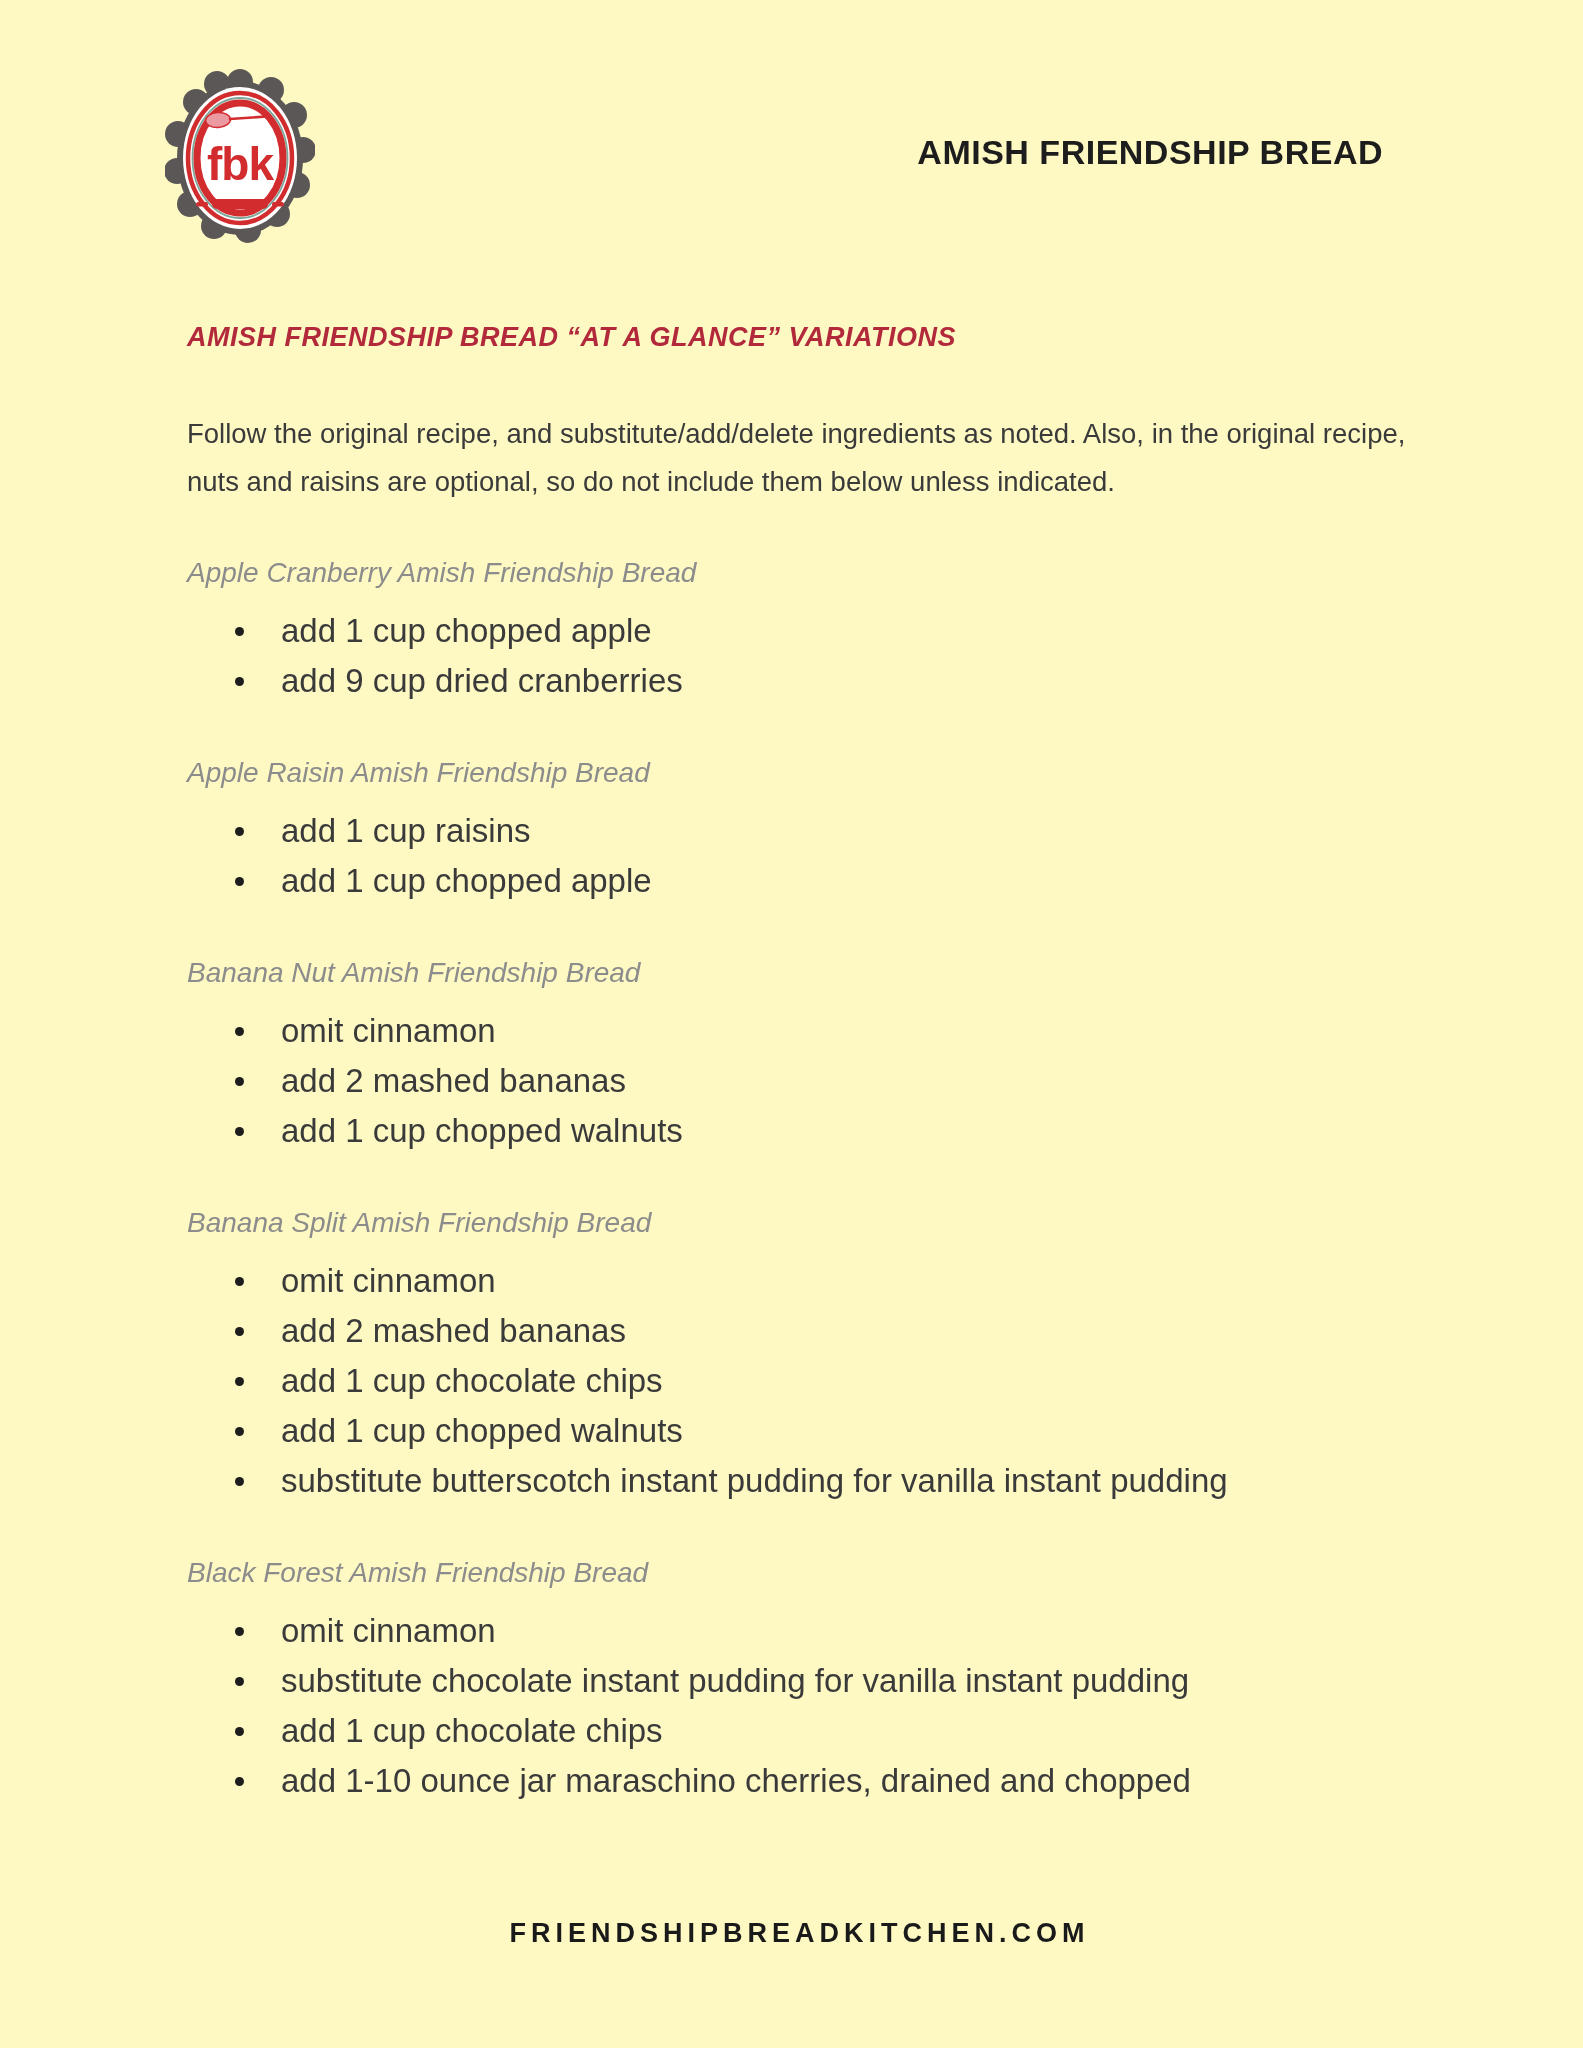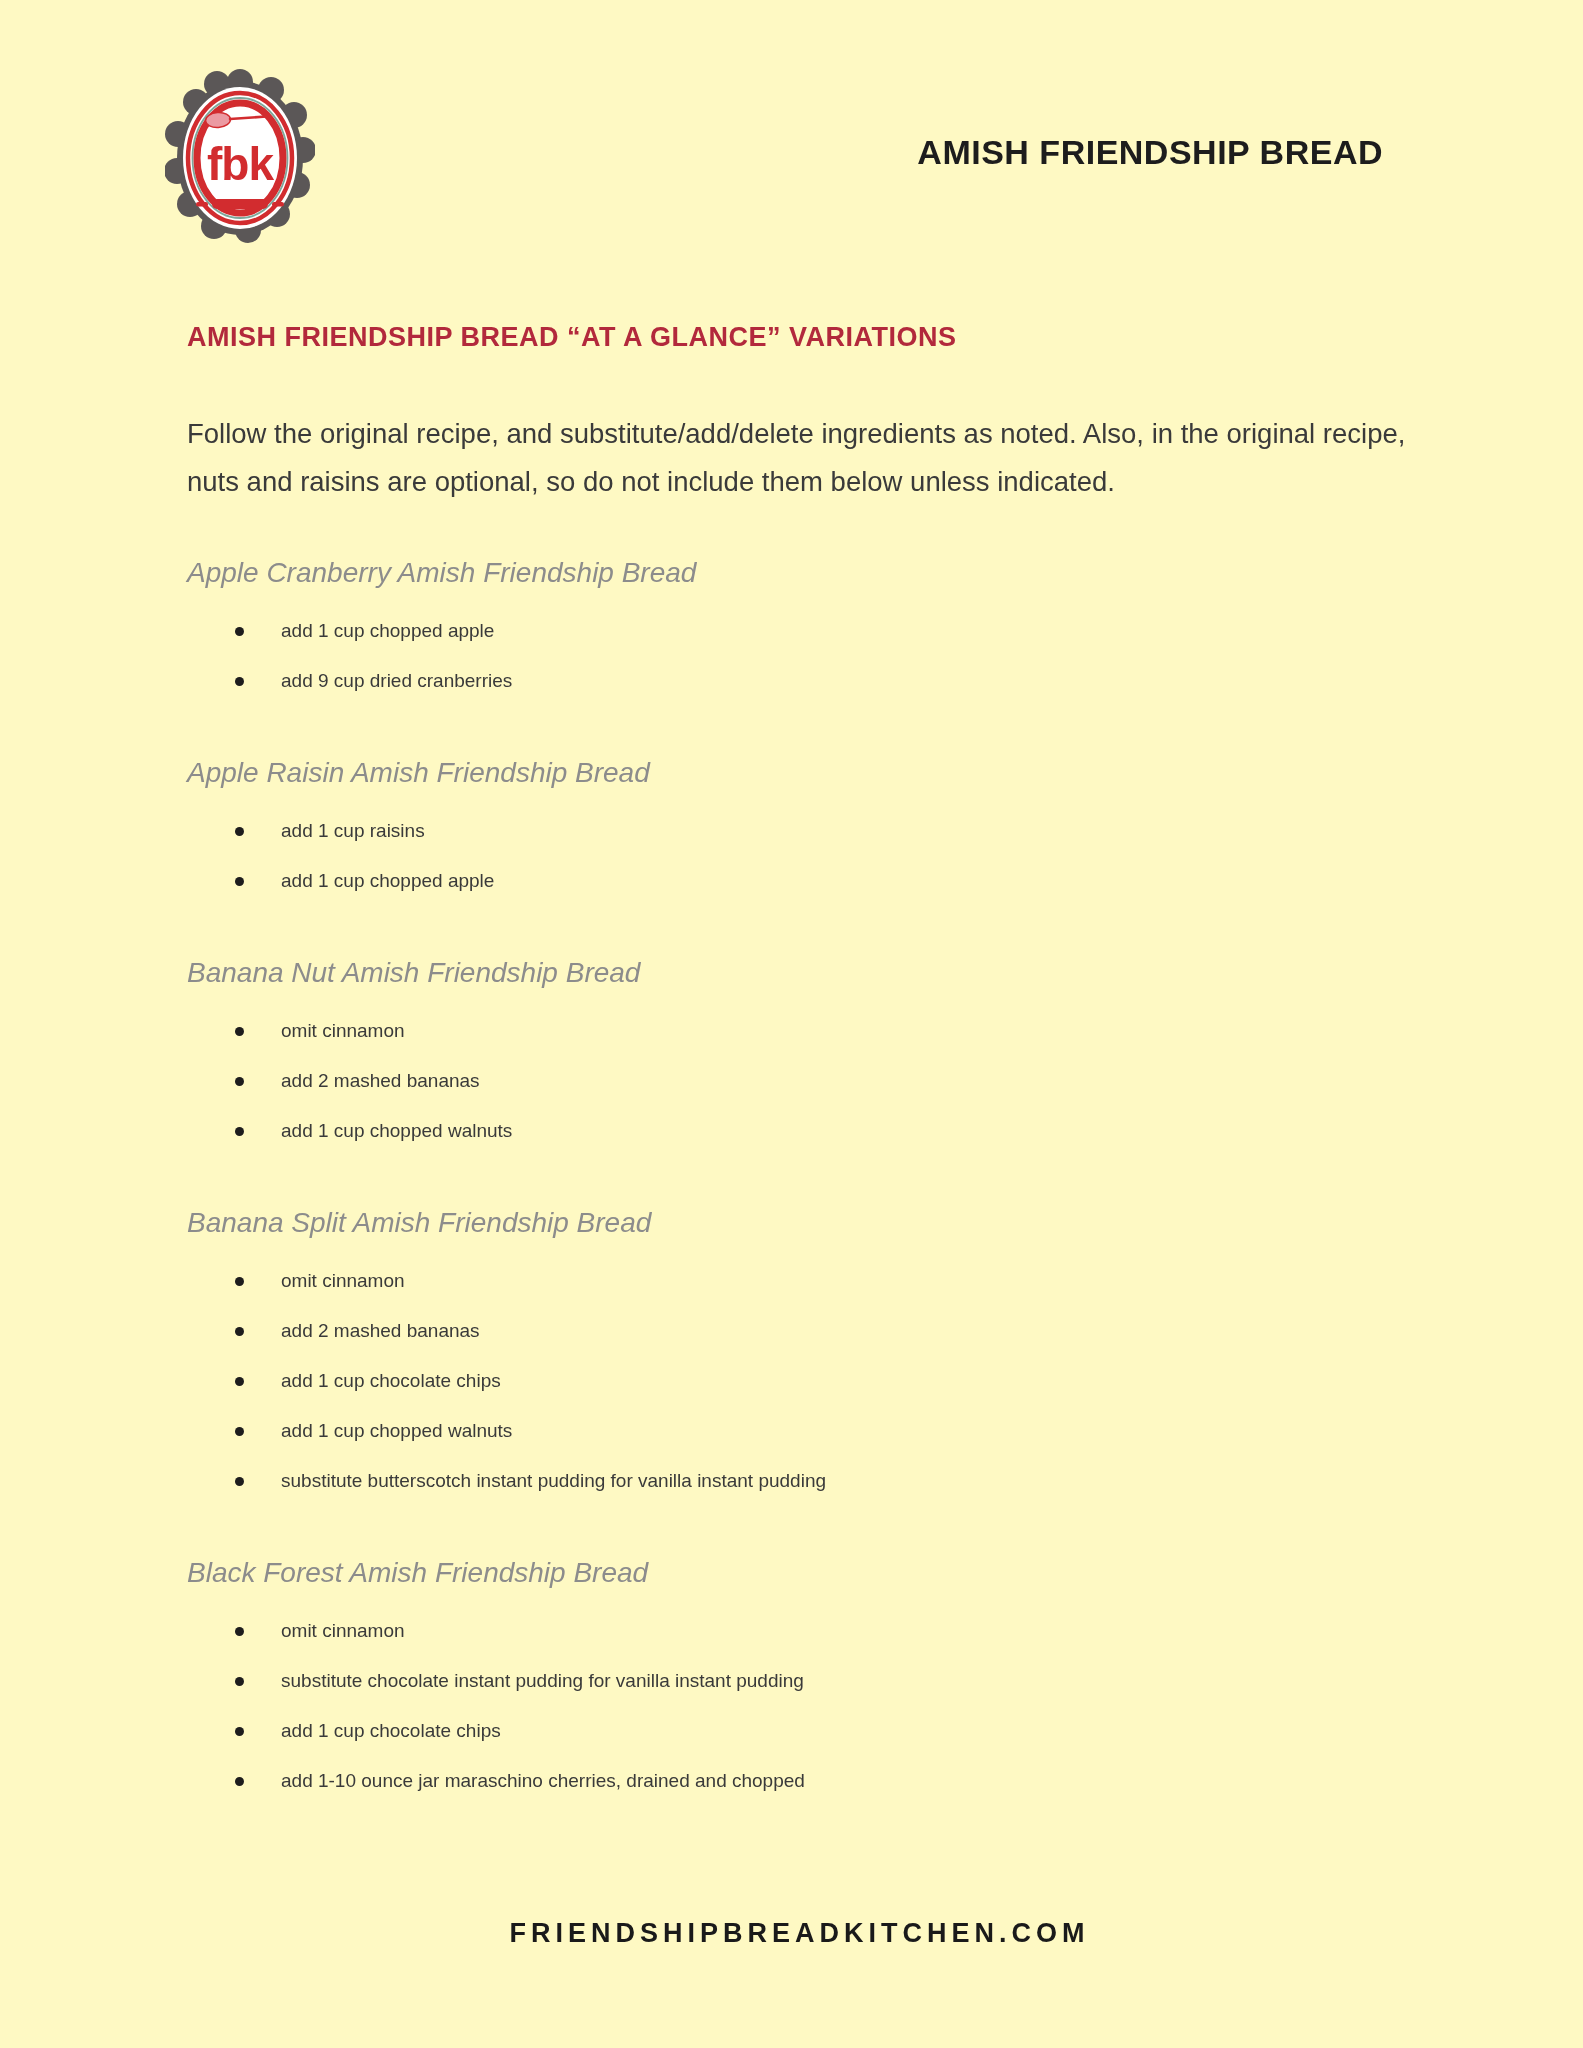--- a/index.html
+++ b/index.html
@@ -22,40 +22,41 @@
   }
 
   
   .content { position:absolute; left:187px; top:320px; width:1225px; }
 
   .red-heading {
     margin:0 0 56px 0;
     font-size:27px; line-height:34px; font-weight:bold;
     letter-spacing:0.5px;
     color:#b2293c;
+    font-style:italic;
   }
 
   .intro {
     margin:0;
     font-size:27.5px; line-height:48px;
     color:#3a3a3a;
   }
 
   .variation { margin:50px 0 0 0; }
   .variation-title {
     margin:0 0 16px 0;
     font-style:italic; font-weight:normal;
     font-size:28px; line-height:34px;
     color:#8c8c8c;
   }
   .variation-list { margin:0; padding:0; list-style:none; }
   .variation-list li {
     position:relative;
     padding-left:94px;
-    font-size:19px; line-height:50px;
+    font-size:33px; line-height:50px;
     color:#3a3a3a;
   }
   .variation-list li::before {
     content:"";
     position:absolute; left:48px; top:21px;
     width:9px; height:9px; border-radius:50%;
     background:#1d1d1d;
   }
 
   

